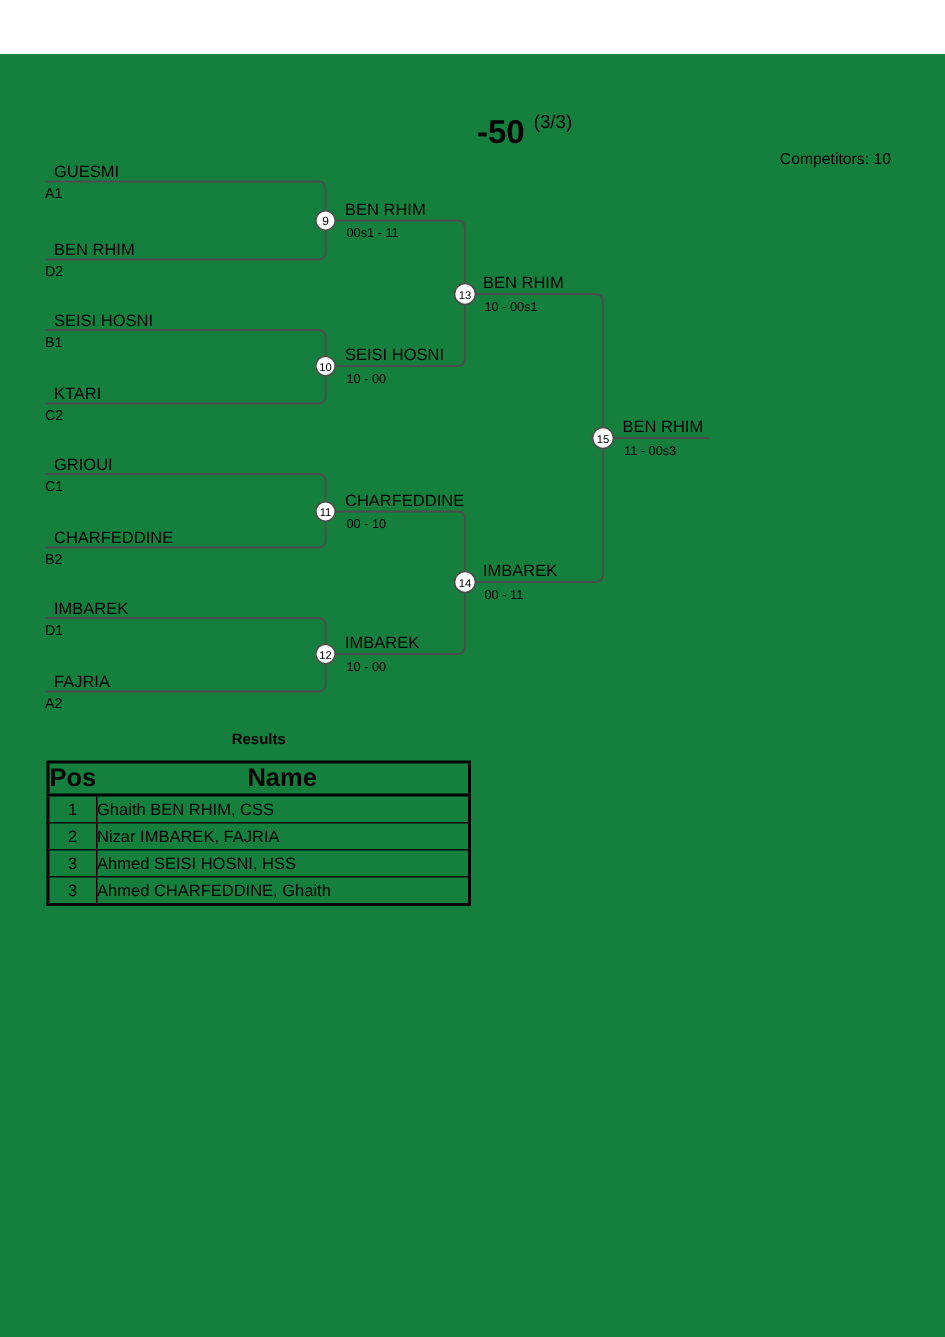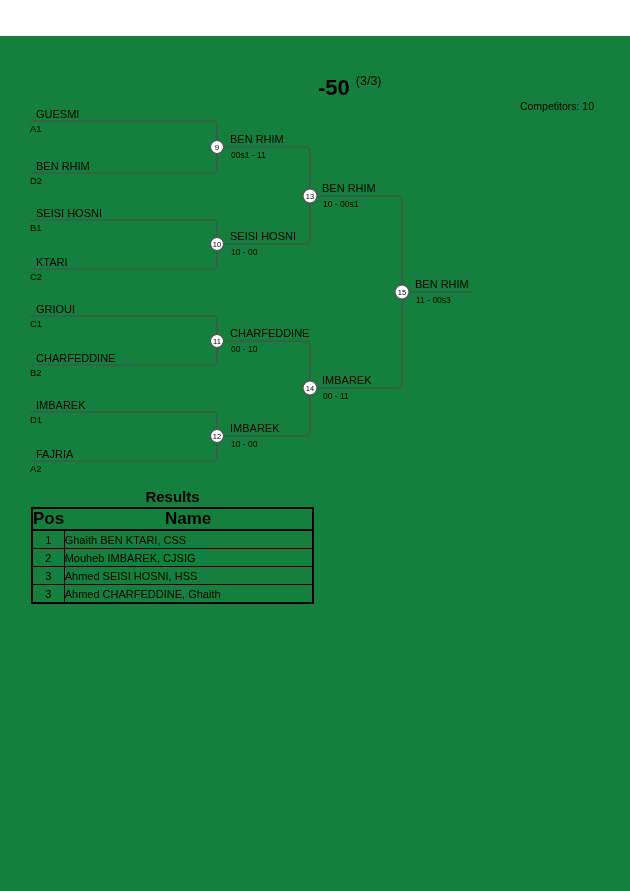--- a/index.html
+++ b/index.html
@@ -13,21 +13,21 @@
 
   svg text{fill:#000000;}
   .r1name{font-size:11px;}
   .seed{font-size:9.5px;}
   .wname{font-size:11px;}
   .score{font-size:8.5px;}
   .mno{font-size:8px;text-anchor:middle;}
   .mno2{font-size:7.5px;text-anchor:middle;}
 
   .results-title{position:absolute;left:31px;top:452px;width:283px;text-align:center;
-                 font-size:15px;font-weight:bold;}
+                 font-size:10px;font-weight:bold;}
   table.results{position:absolute;left:31px;top:471px;width:283px;
                 border-collapse:collapse;border:2px solid #000;}
   table.results th{border:2px solid #000;border-left:none;border-right:none;
                    font-size:17px;font-weight:bold;height:17px;padding:0;}
   table.results td{border:1.5px solid #000;font-size:11px;height:17px;padding:0;}
   td.pos, th.pos{width:30px;text-align:center;}
   td.name{padding-left:7px;}
   th.name{text-align:center;}
 </style>
 </head>
@@ -117,25 +117,25 @@
   <table class="results">
     <thead>
       <tr>
         <th class="pos">Pos</th>
         <th class="name">Name</th>
       </tr>
     </thead>
     <tbody>
       <tr>
         <td class="pos">1</td>
-        <td class="name">Ghaith BEN KTARI, CSS</td>
+        <td class="name">Ghaith BEN RHIM, CSS</td>
       </tr>
       <tr>
         <td class="pos">2</td>
-        <td class="name">Mouheb IMBAREK, CJSIG</td>
+        <td class="name">Nizar IMBAREK, FAJRIA</td>
       </tr>
       <tr>
         <td class="pos">3</td>
         <td class="name">Ahmed SEISI HOSNI, HSS</td>
       </tr>
       <tr>
         <td class="pos">3</td>
         <td class="name">Ahmed CHARFEDDINE, Ghaith</td>
       </tr>
     </tbody>

